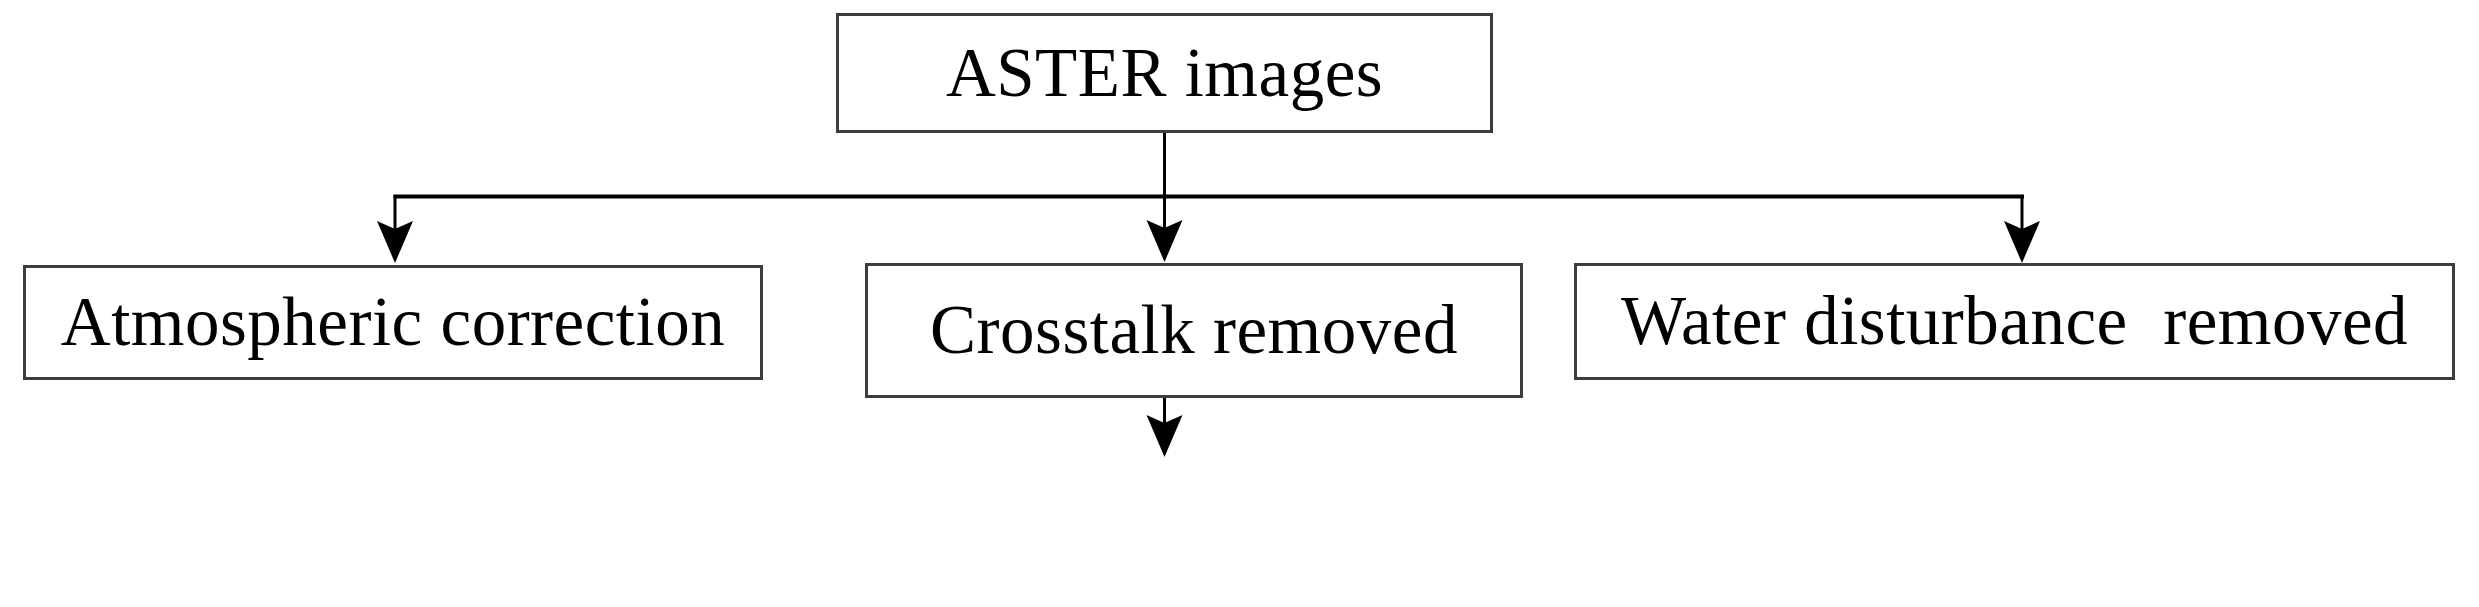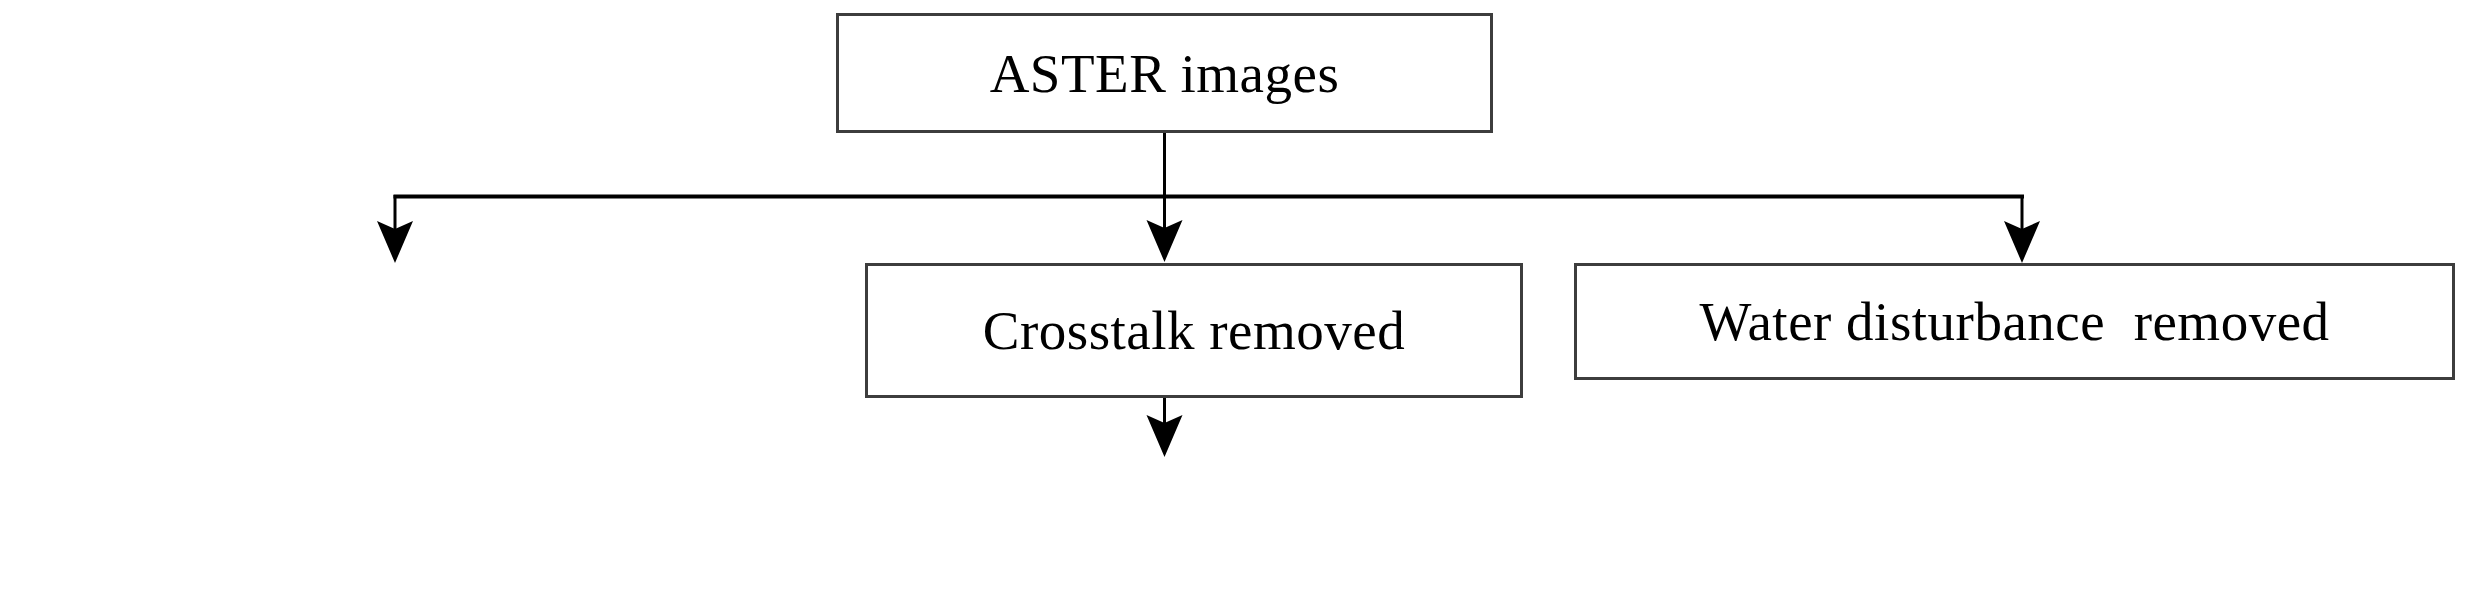--- a/index.html
+++ b/index.html
@@ -18,21 +18,21 @@
     pointer-events: none;
   }
   .node {
     position: absolute;
     box-sizing: border-box;
     border: 3px solid #3d3d3d;
     background: #ffffff;
     display: flex;
     align-items: center;
     justify-content: center;
-    font-size: 55px;
+    font-size: 69px;
     line-height: 1;
     color: #000000;
     white-space: pre;
     letter-spacing: 0.5px;
   }
   #node-aster   { left: 836px;  top: 13px;  width: 657px; height: 120px; }
   #node-atmo    { left: 23px;   top: 265px; width: 740px; height: 115px; }
   #node-cross   { left: 865px;  top: 263px; width: 658px; height: 135px; }
   #node-water   { left: 1574px; top: 263px; width: 881px; height: 117px; text-align: center; }
   #node-result  { left: 798px;  top: 457px; width: 738px; height: 116px; }
@@ -58,20 +58,23 @@
     <polygon fill="#000000" points="2004,221 2022,263 2040,221 2022,229"></polygon>
 
     <line x1="1164.5" y1="380" x2="1164.5" y2="425" stroke="#000000" stroke-width="3"></line>
     <polygon fill="#000000" points="1146.5,415 1164.5,457 1182.5,415 1164.5,423"></polygon>
   </svg>
 
   <div class="node" id="node-aster">
     <span>ASTER images</span>
   </div>
 
+  <div class="node" id="node-atmo">
+    <span>Atmospheric correction</span>
+  </div>
 
   <div class="node" id="node-cross">
     <span>Crosstalk removed</span>
   </div>
 
   <div class="node" id="node-water">
     <span>Water disturbance  removed</span>
   </div>
 
 

